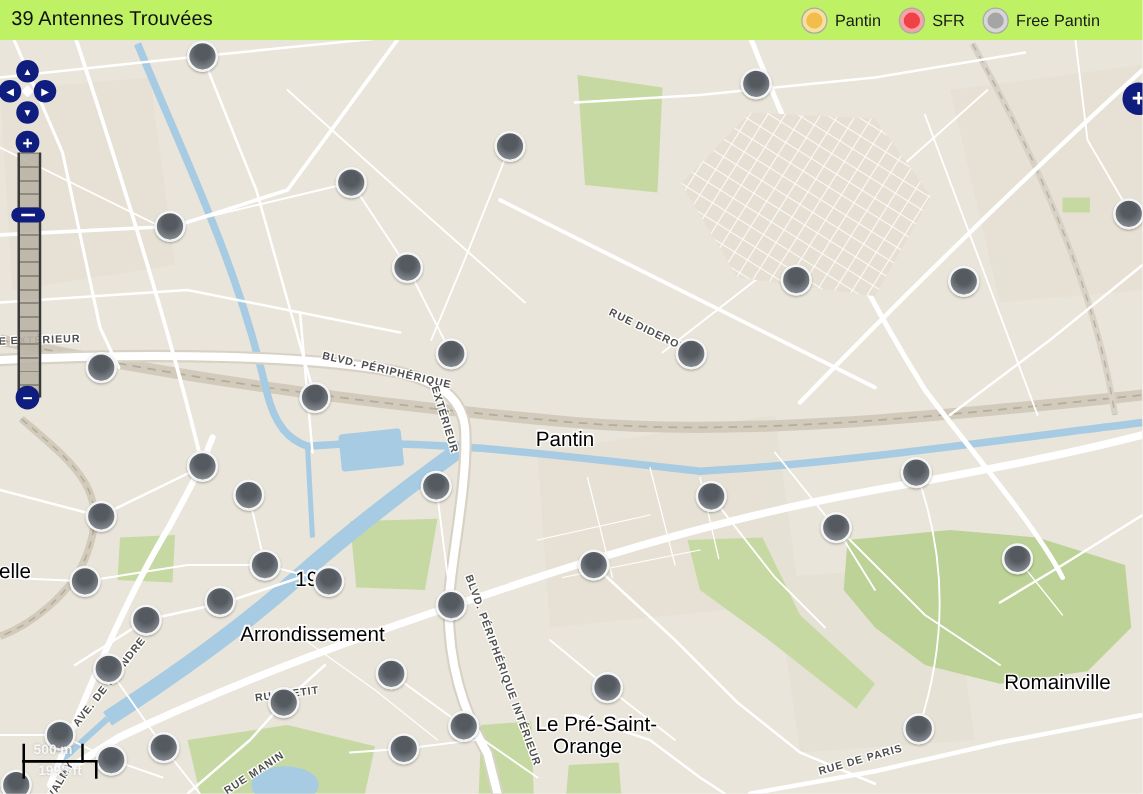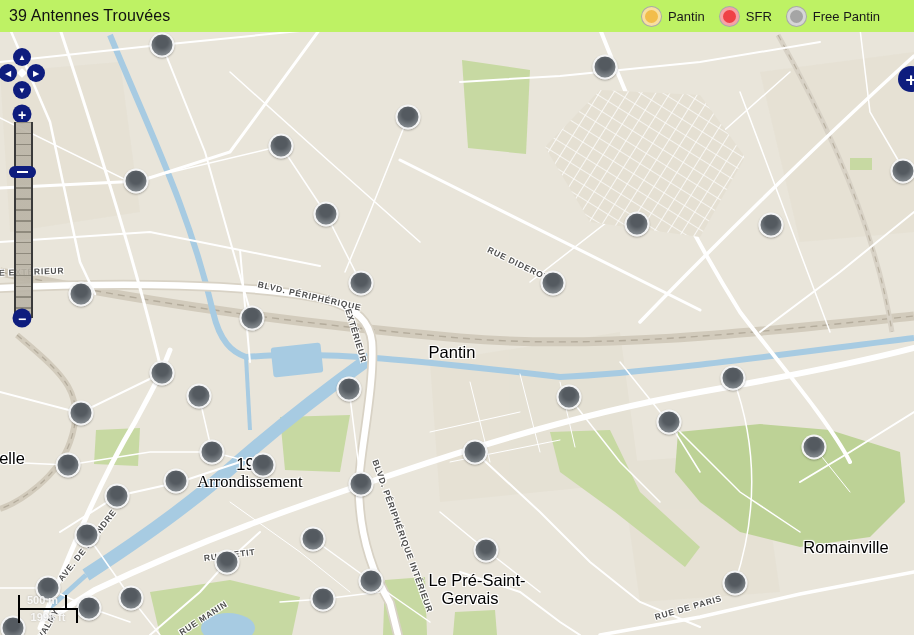--- a/index.html
+++ b/index.html
@@ -184,23 +184,23 @@
 
     <g>
       <polygon points="545,115 600,58 700,63 745,125 700,205 590,190" fill="#e5e0d3"></polygon>
       <polygon points="545,115 600,58 700,63 745,125 700,205 590,190" fill="url(#cemgrid)" opacity="0.9"></polygon>
     </g>
   </svg>
 
   <div id="labels-layer">
       <div class="place-label" style="left: 452px; top: 320px;">Pantin</div>
       <div class="place-label" style="left: 250px; top: 432px;">19e</div>
-      <div class="place-label" style="left: 250px; top: 450px; font-family: Liberation Serif, serif;">Arrondissement</div>
+      <div class="place-label" style="left: 250px; top: 476px;">Arrondissement</div>
       <div class="place-label" style="left: 477px; top: 548px;">Le Pré-Saint-</div>
-      <div class="place-label" style="left: 470px; top: 566px;">Gervais</div>
+      <div class="place-label" style="left: 470px; top: 566px;">Orange</div>
       <div class="place-label" style="left: 846px; top: 515px;">Romainville</div>
       <div class="place-label" style="left: 12px; top: 426px;">elle</div>
       <div class="road-label" style="left: 258px; top: 247px; transform: rotate(13deg);">BLVD. PÉRIPHÉRIQUE</div>
       <div class="road-label" style="left: 348px; top: 272px; transform: rotate(73deg);">EXTÉRIEUR</div>
       <div class="road-label" style="left: 375px; top: 423px; transform: rotate(70deg);">BLVD. PÉRIPHÉRIQUE INTÉRIEUR</div>
       <div class="road-label" style="left: -8px; top: 236px; transform: rotate(-2deg);">UE EXTÉRIEUR</div>
       <div class="road-label" style="left: 488px; top: 212px; transform: rotate(26deg);">RUE DIDEROT</div>
       <div class="road-label" style="left: 60px; top: 543px; transform: rotate(-52deg);">AVE. DE FLANDRE</div>
       <div class="road-label" style="left: 40px; top: 601px; transform: rotate(-60deg);">VALMY</div>
       <div class="road-label" style="left: 180px; top: 596px; transform: rotate(-33deg);">RUE MANIN</div>

